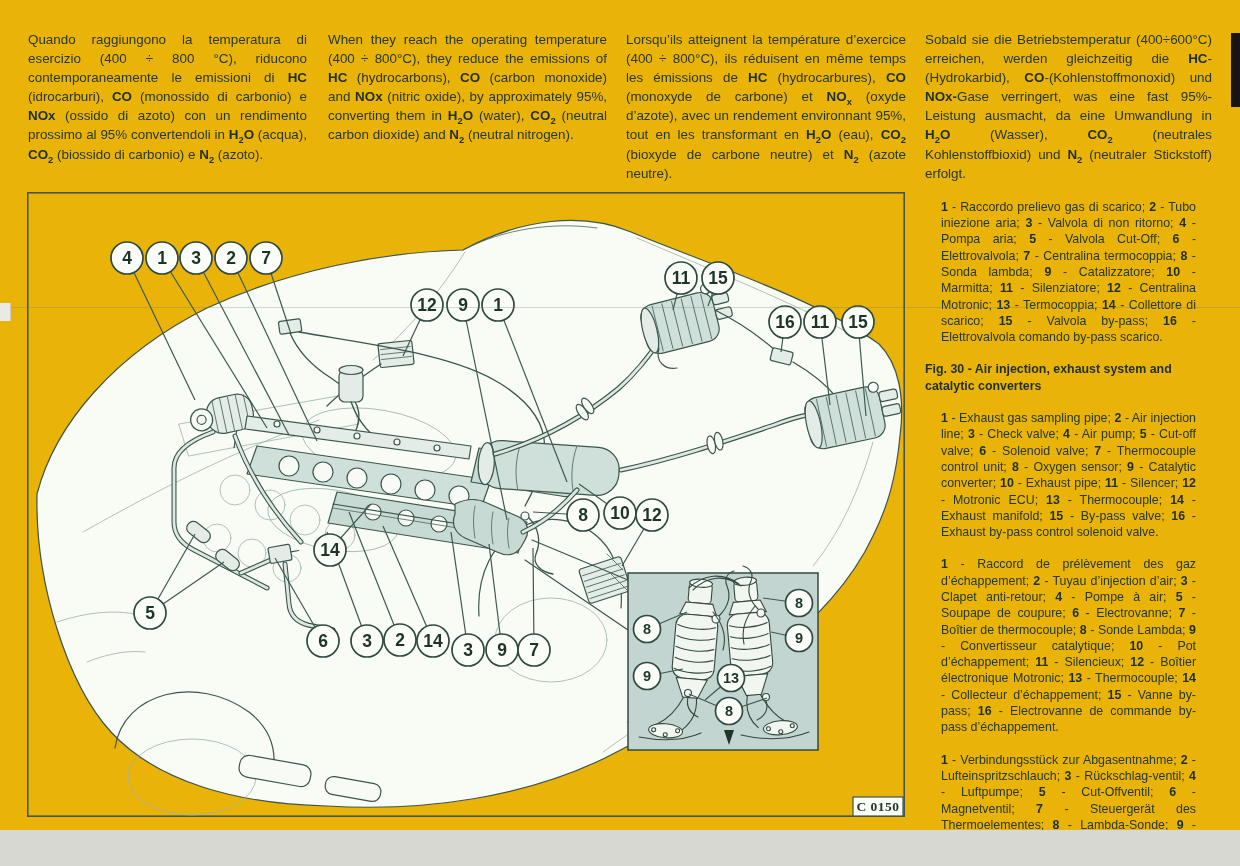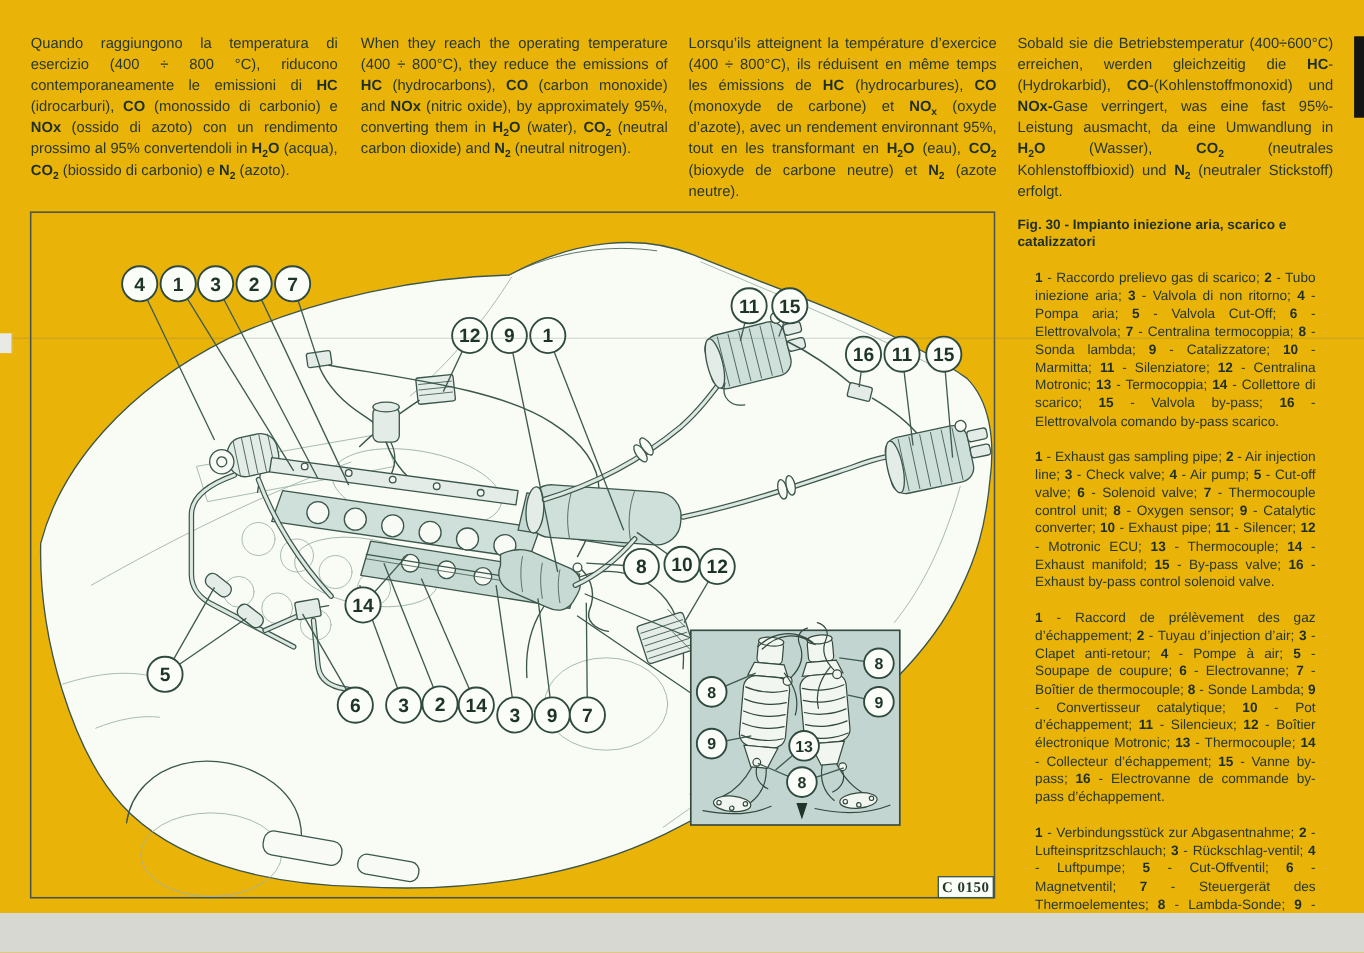--- a/index.html
+++ b/index.html
@@ -53,25 +53,25 @@
   <p class="intro" lang="it" style="left:28px;width:279px;"><span>Quando raggiungono la temperatura di esercizio (400 ÷ 800 °C), riducono contemporaneamente le emissioni di </span><span class="bseg">HC</span><span> (idrocarburi), </span><span class="bseg">CO</span><span> (monossido di carbonio) e </span><span class="bseg">NOx</span><span> (ossido di azoto) con un rendimento prossimo al 95% convertendoli in </span><span class="bseg">H</span><sub class="bseg">2</sub><span class="bseg">O</span><span> (acqua), </span><span class="bseg">CO</span><sub class="bseg">2</sub><span> (biossido di carbonio) e </span><span class="bseg">N</span><sub class="bseg">2</sub><span> (azoto).</span></p>
 
   <p class="intro" lang="en" style="left:328px;width:279px;"><span>When they reach the operating temperature (400 ÷ 800°C), they reduce the emissions of </span><span class="bseg">HC</span><span> (hydrocarbons), </span><span class="bseg">CO</span><span> (carbon monoxide) and </span><span class="bseg">NOx</span><span> (nitric oxide), by approximately 95%, converting them in </span><span class="bseg">H</span><sub class="bseg">2</sub><span class="bseg">O</span><span> (water), </span><span class="bseg">CO</span><sub class="bseg">2</sub><span> (neutral carbon dioxide) and </span><span class="bseg">N</span><sub class="bseg">2</sub><span> (neutral nitrogen).</span></p>
 
   <p class="intro" lang="fr" style="left:626px;width:280px;"><span>Lorsqu’ils atteignent la température d’exercice (400 ÷ 800°C), ils réduisent en même temps les émissions de </span><span class="bseg">HC</span><span> (hydrocarbures), </span><span class="bseg">CO</span><span> (monoxyde de carbone) et </span><span class="bseg">NO</span><sub class="bseg">x</sub><span> (oxyde d’azote), avec un rendement environnant 95%, tout en les transformant en </span><span class="bseg">H</span><sub class="bseg">2</sub><span class="bseg">O</span><span> (eau), </span><span class="bseg">CO</span><sub class="bseg">2</sub><span> (bioxyde de carbone neutre) et </span><span class="bseg">N</span><sub class="bseg">2</sub><span> (azote neutre).</span></p>
 
   <div class="rightcol">
     <p class="intro" lang="de"><span>Sobald sie die Betriebstemperatur (400÷600°C) erreichen, werden gleichzeitig die </span><span class="bseg">HC</span><span>- (Hydrokarbid), </span><span class="bseg">CO</span><span>-(Kohlenstoffmonoxid) und </span><span class="bseg">NOx-</span><span>Gase verringert, was eine fast 95%-Leistung ausmacht, da eine Umwandlung in </span><span class="bseg">H</span><sub class="bseg">2</sub><span class="bseg">O</span><span> (Wasser), </span><span class="bseg">CO</span><sub class="bseg">2</sub><span> (neutrales Kohlenstoffbioxid) und </span><span class="bseg">N</span><sub class="bseg">2</sub><span> (neutraler Stickstoff) erfolgt.</span></p>
 
     <div class="caption">
-      <div class="cap-title">Fig. 30 - Impianto iniezione aria, scarico e catalizzatori</div>
       <div class="cap-body"><span class="bseg">1</span><span> - Raccordo prelievo gas di scarico; </span><span class="bseg">2</span><span> - Tubo iniezione aria; </span><span class="bseg">3</span><span> - Valvola di non ritorno; </span><span class="bseg">4</span><span> - Pompa aria; </span><span class="bseg">5</span><span> - Valvola Cut-Off; </span><span class="bseg">6</span><span> - Elettrovalvola; </span><span class="bseg">7</span><span> - Centralina termocoppia; </span><span class="bseg">8</span><span> - Sonda lambda; </span><span class="bseg">9</span><span> - Catalizzatore; </span><span class="bseg">10</span><span> - Marmitta; </span><span class="bseg">11</span><span> - Silenziatore; </span><span class="bseg">12</span><span> - Centralina Motronic; </span><span class="bseg">13</span><span> - Termocoppia; </span><span class="bseg">14</span><span> - Collettore di scarico; </span><span class="bseg">15</span><span> - Valvola by-pass; </span><span class="bseg">16</span><span> - Elettrovalvola comando by-pass scarico.</span></div>
     </div>
 
     <div class="caption">
+      <div class="cap-title">Fig. 30 - Air injection, exhaust system and catalytic converters</div>
       <div class="cap-body"><span class="bseg">1</span><span> - Exhaust gas sampling pipe; </span><span class="bseg">2</span><span> - Air injection line; </span><span class="bseg">3</span><span> - Check valve; </span><span class="bseg">4</span><span> - Air pump; </span><span class="bseg">5</span><span> - Cut-off valve; </span><span class="bseg">6</span><span> - Solenoid valve; </span><span class="bseg">7</span><span> - Thermocouple control unit; </span><span class="bseg">8</span><span> - Oxygen sensor; </span><span class="bseg">9</span><span> - Catalytic converter; </span><span class="bseg">10</span><span> - Exhaust pipe; </span><span class="bseg">11</span><span> - Silencer; </span><span class="bseg">12</span><span> - Motronic ECU; </span><span class="bseg">13</span><span> - Thermocouple; </span><span class="bseg">14</span><span> - Exhaust manifold; </span><span class="bseg">15</span><span> - By-pass valve; </span><span class="bseg">16</span><span> - Exhaust by-pass control solenoid valve.</span></div>
     </div>
 
     <div class="caption">
       <div class="cap-body"><span class="bseg">1</span><span> - Raccord de prélèvement des gaz d’échappement; </span><span class="bseg">2</span><span> - Tuyau d’injection d’air; </span><span class="bseg">3</span><span> - Clapet anti-retour; </span><span class="bseg">4</span><span> - Pompe à air; </span><span class="bseg">5</span><span> - Soupape de coupure; </span><span class="bseg">6</span><span> - Electrovanne; </span><span class="bseg">7</span><span> - Boîtier de thermocouple; </span><span class="bseg">8</span><span> - Sonde Lambda; </span><span class="bseg">9</span><span> - Convertisseur catalytique; </span><span class="bseg">10</span><span> - Pot d’échappement; </span><span class="bseg">11</span><span> - Silencieux; </span><span class="bseg">12</span><span> - Boîtier électronique Motronic; </span><span class="bseg">13</span><span> - Thermocouple; </span><span class="bseg">14</span><span> - Collecteur d’échappement; </span><span class="bseg">15</span><span> - Vanne by-pass; </span><span class="bseg">16</span><span> - Electrovanne de commande by-pass d’échappement.</span></div>
     </div>
 
     <div class="caption">
       <div class="cap-body"><span class="bseg">1</span><span> - Verbindungsstück zur Abgasentnahme; </span><span class="bseg">2</span><span> - Lufteinspritzschlauch; </span><span class="bseg">3</span><span> - Rückschlag-ventil; </span><span class="bseg">4</span><span> - Luftpumpe; </span><span class="bseg">5</span><span> - Cut-Offventil; </span><span class="bseg">6</span><span> - Magnetventil; </span><span class="bseg">7</span><span> - Steuergerät des Thermoelementes; </span><span class="bseg">8</span><span> - Lambda-Sonde; </span><span class="bseg">9</span><span> - Katalysator; </span><span class="bseg">10</span><span> - Auspufftopf; </span><span class="bseg">11</span><span> - Schalldämpfer; </span></div>
     </div>

